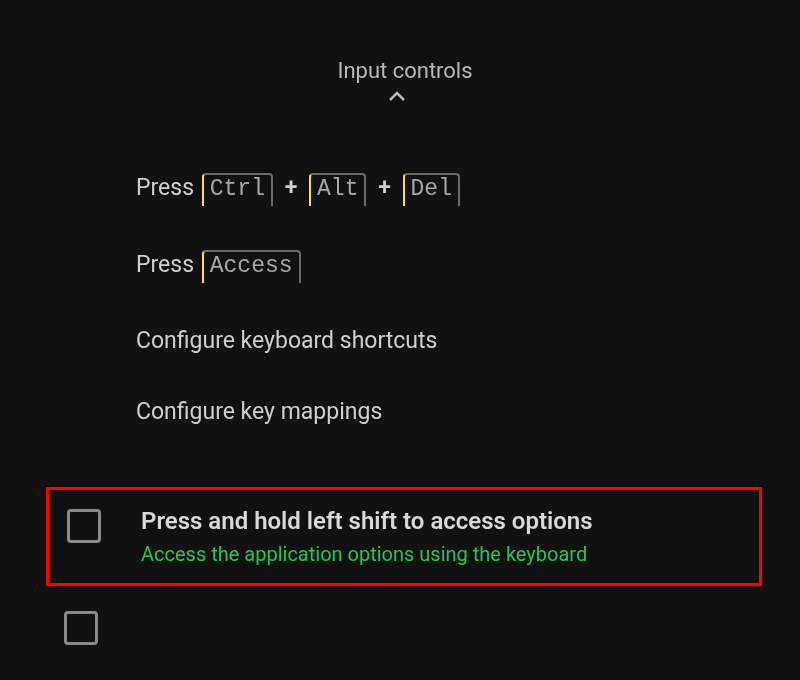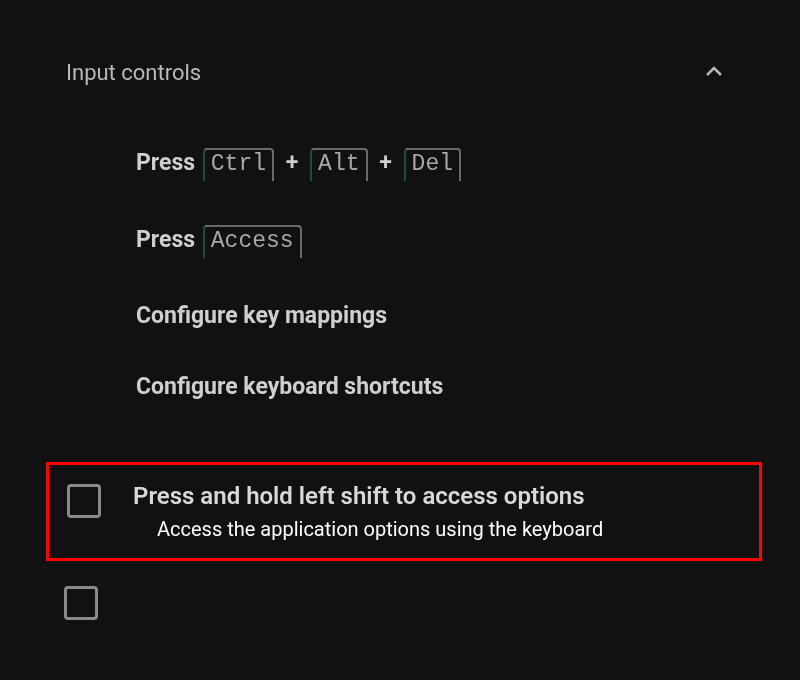--- a/index.html
+++ b/index.html
@@ -11,20 +11,21 @@
       height: 680px;
       overflow: hidden;
       padding: 0;
     }
     .section-header {
       display: flex;
       justify-content: space-between;
       align-items: center;
       padding: 58px 56px 20px 66px;
       cursor: pointer;
+      flex-direction: column;
     }
     .section-title {
       font-size: 22px;
       font-weight: 400;
       color: #b8b8b8;
     }
     .chevron {
       width: 28px;
       height: 28px;
       display: flex;
@@ -36,50 +37,50 @@
     .chevron svg { width: 24px; height: 24px; }
     .menu-list {
       padding: 10px 0 0 0;
     }
     .menu-item {
       padding: 22px 56px 22px 136px;
       cursor: pointer;
     }
     .menu-item-label {
       font-size: 23px;
-      font-weight: 700;
+      font-weight: 400;
       color: #cfcfcf;
       display: inline;
     }
     .kbd {
       font-family: "Courier New", monospace;
       font-size: 23px;
       font-weight: 400;
       color: #a8a8a8;
       border-top: 2px solid #6a6a6a;
-      border-left: 2px solid #14532d;
+      border-left: 2px solid #fde047;
       border-right: 2px solid #6a6a6a;
       border-radius: 4px 4px 0 0;
       padding: 1px 6px 4px 6px;
       display: inline-block;
       margin: 0 2px;
       vertical-align: baseline;
     }
     .plus {
       font-size: 23px;
       font-weight: 600;
       color: #cfcfcf;
       margin: 0 4px;
     }
     .check-item {
       display: flex;
       align-items: flex-start;
       padding: 16px 30px 16px 64px;
       cursor: pointer;
-      gap: 32px;
+      gap: 40px;
     }
     .check-item.highlighted {
       border: 3px solid #ff0000;
       margin: 6px 38px 6px 46px;
       padding: 16px 10px 16px 18px;
     }
     .checkbox {
       width: 34px;
       height: 34px;
       border: 3px solid #8a8a8a;
@@ -94,23 +95,22 @@
     }
     .check-title {
       font-size: 24px;
       font-weight: 600;
       color: #d8d8d8;
       line-height: 1.3;
     }
     .check-desc {
       font-size: 20px;
       font-weight: 400;
-      color: #ffffff;
+      color: #22c55e;
       line-height: 1.3;
-      margin-left: 24px;
     }
     .spacer-top { height: 10px; }
     .spacer-mid { height: 34px; }
   </style>
 </head>
 <body>
 
 <div class="section-header">
   <span class="section-title">Input controls</span>
   <span class="chevron">
@@ -126,25 +126,25 @@
 
   <div class="menu-item">
     <span class="menu-item-label">Press </span><span class="kbd">Ctrl</span><span class="plus"> + </span><span class="kbd">Alt</span><span class="plus"> + </span><span class="kbd">Del</span>
   </div>
 
   <div class="menu-item">
     <span class="menu-item-label">Press </span><span class="kbd">Access</span>
   </div>
 
   <div class="menu-item">
-    <span class="menu-item-label">Configure key mappings</span>
+    <span class="menu-item-label">Configure keyboard shortcuts</span>
   </div>
 
   <div class="menu-item">
-    <span class="menu-item-label">Configure keyboard shortcuts</span>
+    <span class="menu-item-label">Configure key mappings</span>
   </div>
 
   <div class="spacer-mid"></div>
 
   <div class="check-item highlighted">
     <div class="checkbox"></div>
     <div class="check-text">
       <div class="check-title">Press and hold left shift to access options</div>
       <div class="check-desc">Access the application options using the keyboard</div>
     </div>

